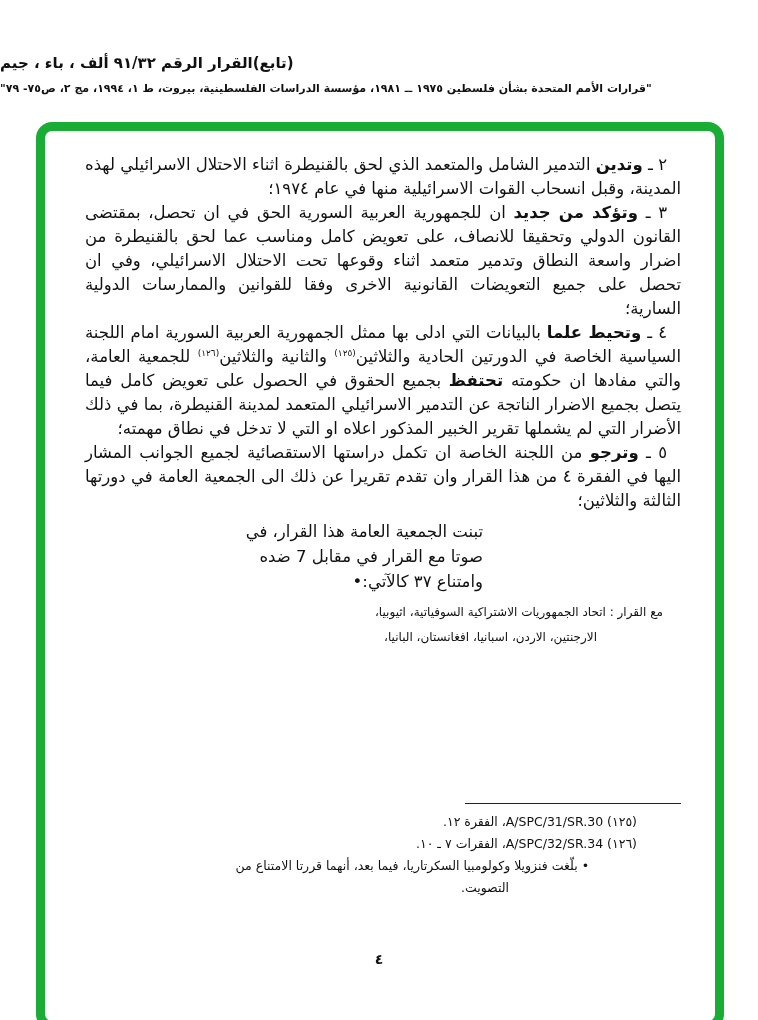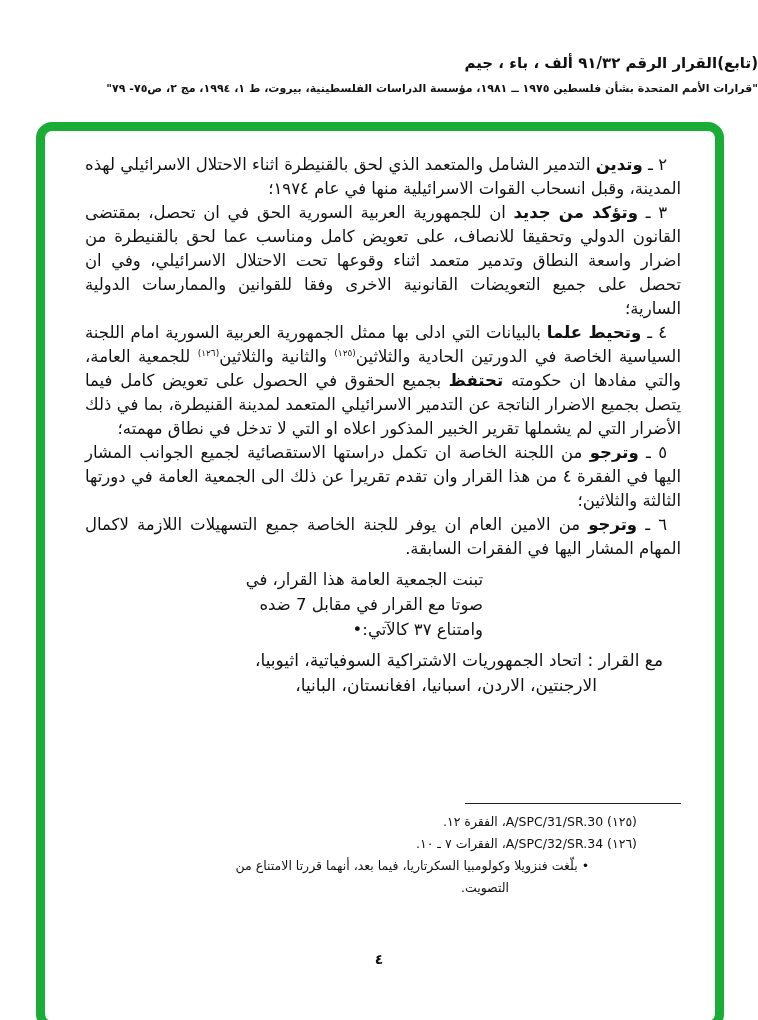--- a/index.html
+++ b/index.html
@@ -1,38 +1,38 @@
 <!DOCTYPE html>
 <html lang="ar" dir="rtl"><head>
 <meta charset="utf-8">
 <style>
   html,body{margin:0;padding:0;}
   body{
     width:758px;height:1020px;position:relative;background:#ffffff;
     font-family:"DejaVu Sans",sans-serif;color:#111;overflow:hidden;
   }
-  .doc-header{position:absolute;top:54px;left:0;width:758px;text-align:right;direction:rtl;}
+  .doc-header{position:absolute;top:54px;left:0;width:758px;text-align:left;direction:rtl;}
   .doc-title{font-size:15px;font-weight:bold;letter-spacing:.3px;}
   .doc-source{margin-top:10px;font-size:11px;font-weight:bold;white-space:nowrap;}
   .green-box{
     position:absolute;left:36px;top:122px;width:688px;height:908px;
     border:9px solid #19ad35;border-radius:16px;box-sizing:border-box;background:#fff;
   }
   .box-inner{position:absolute;inset:0;}
   .body-text{
     padding:22px 34px 0 40px;direction:rtl;text-align:justify;
     font-size:16.5px;line-height:24px;
   }
   .body-text p{margin:0;text-indent:14px;}
   .adoption{
     direction:rtl;font-size:16.5px;line-height:25px;
     margin:6px 232px 0 0;
   }
   .vote{
-    direction:rtl;text-align:right;font-size:17px;line-height:25px;
+    direction:rtl;text-align:right;font-size:12px;line-height:25px;
     margin:6px 52px 0 40px;
   }
   .vote div:nth-child(2){padding-left:0;padding-right:66px;}
   .footnotes{
     position:absolute;top:672px;right:34px;left:24px;direction:rtl;text-align:right;
     font-size:12.5px;line-height:22px;
   }
   .fn-rule{width:216px;border-top:1.5px solid #222;margin:0 0 7px 0;}
   .fn{padding-right:44px;}
   .fn-bullet{padding-right:92px;}
@@ -54,21 +54,20 @@
 </div>
 
 <div class="green-box">
   <div class="box-inner">
 
     <div class="body-text">
       <p><span>٢ ـ </span><span class="b">وتدين</span><span> التدمير الشامل والمتعمد الذي لحق بالقنيطرة اثناء الاحتلال الاسرائيلي لهذه المدينة، وقبل انسحاب القوات الاسرائيلية منها في عام ١٩٧٤؛</span></p>
       <p><span>٣ ـ </span><span class="b">وتؤكد من جديد</span><span> ان للجمهورية العربية السورية الحق في ان تحصل، بمقتضى القانون الدولي وتحقيقا للانصاف، على تعويض كامل ومناسب عما لحق بالقنيطرة من اضرار واسعة النطاق وتدمير متعمد اثناء وقوعها تحت الاحتلال الاسرائيلي، وفي ان تحصل على جميع التعويضات القانونية الاخرى وفقا للقوانين والممارسات الدولية السارية؛</span></p>
       <p><span>٤ ـ </span><span class="b">وتحيط علما</span><span> بالبيانات التي ادلى بها ممثل الجمهورية العربية السورية امام اللجنة السياسية الخاصة في الدورتين الحادية والثلاثين</span><span class="sup">(١٢٥)</span><span> والثانية والثلاثين</span><span class="sup">(١٢٦)</span><span> للجمعية العامة، والتي مفادها ان حكومته </span><span class="b">تحتفظ</span><span> بجميع الحقوق في الحصول على تعويض كامل فيما يتصل بجميع الاضرار الناتجة عن التدمير الاسرائيلي المتعمد لمدينة القنيطرة، بما في ذلك الأضرار التي لم يشملها تقرير الخبير المذكور اعلاه او التي لا تدخل في نطاق مهمته؛</span></p>
       <p><span>٥ ـ </span><span class="b">وترجو</span><span> من اللجنة الخاصة ان تكمل دراستها الاستقصائية لجميع الجوانب المشار اليها في الفقرة ٤ من هذا القرار وان تقدم تقريرا عن ذلك الى الجمعية العامة في دورتها الثالثة والثلاثين؛</span></p>
-      <p><span>٦ ـ </span><span class="b">وترجو</span><span> من الامين العام ان يوفر للجنة الخاصة جميع التسهيلات اللازمة لاكمال المهام المشار اليها في الفقرات السابقة.</span></p>
     </div>
 
     <div class="adoption">
         <div>تبنت الجمعية العامة هذا القرار، في</div>
         <div>صوتا مع القرار في مقابل 7 ضده</div>
         <div>وامتناع ٣٧ كالآتي:•</div>
       </div>
 
     <div class="vote">
         <div>مع القرار : اتحاد الجمهوريات الاشتراكية السوفياتية، اثيوبيا،</div>

